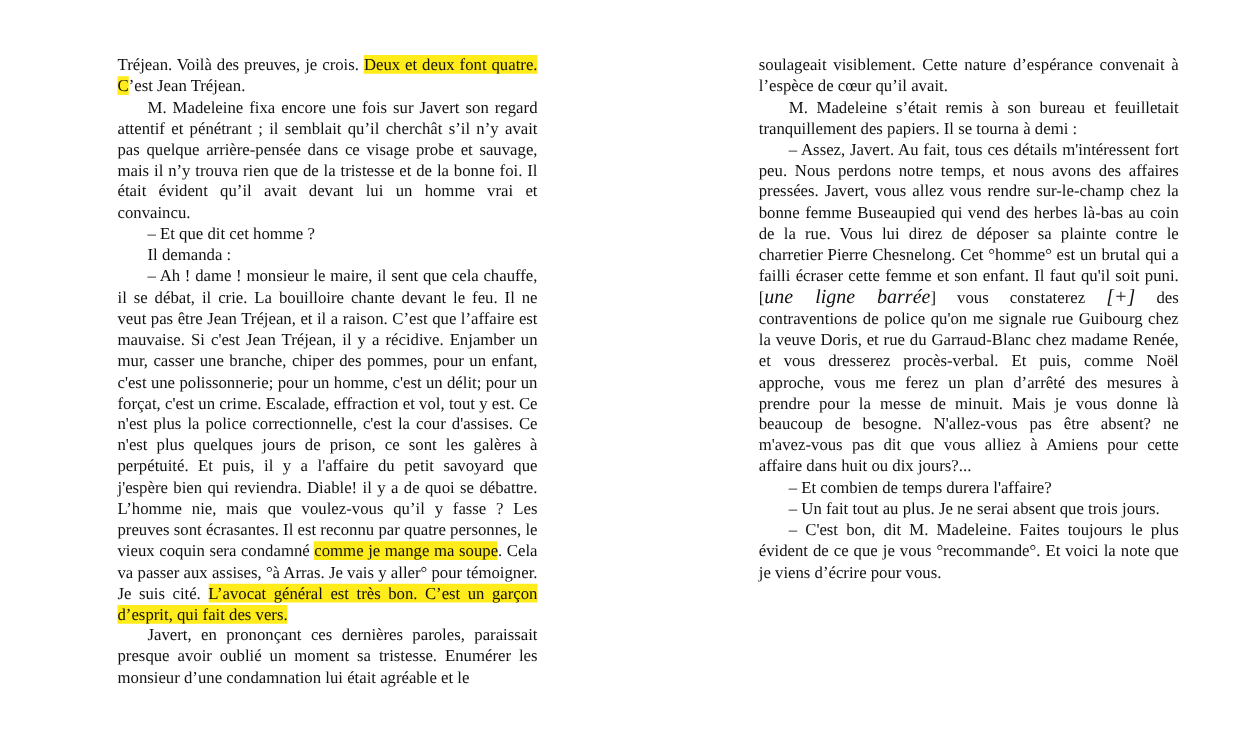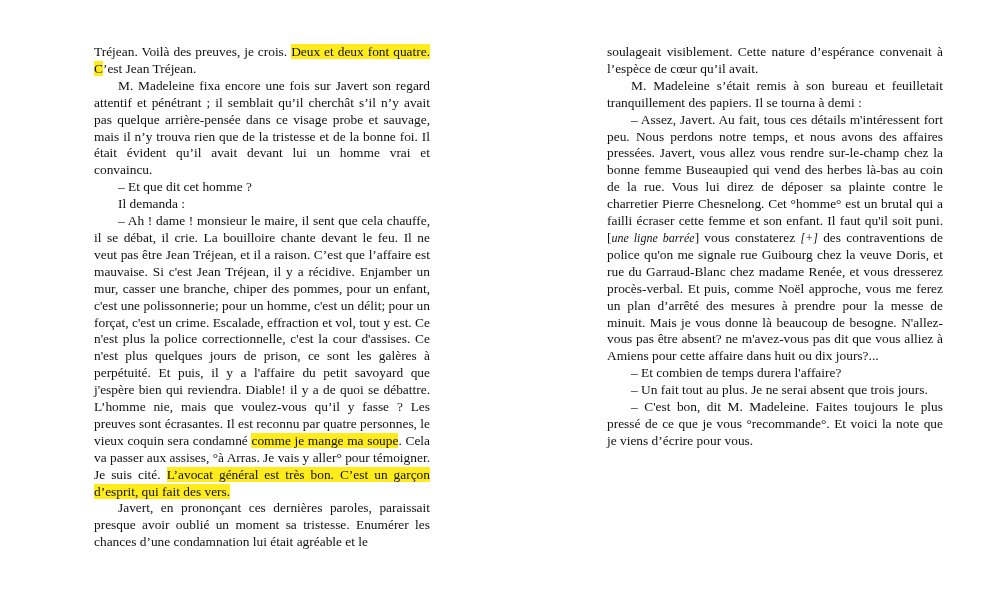--- a/index.html
+++ b/index.html
@@ -4,21 +4,21 @@
 <style>
   html, body { margin:0; padding:0; background:#ffffff; }
   body { width:1005px; height:596px; position:relative; overflow:hidden;
          font-family:"Liberation Serif", "DejaVu Serif", serif; color:#111; }
   .page { position:absolute; top:44px; width:336px; font-size:13.4px; line-height:16.9px; }
   .page.left { left:94px; }
   .page.right { left:587px;margin-left:20px; }
   .p { margin:0; text-align:justify; }
   .p.indent { text-indent:24px; }
   .hl { background:#ffec1a; }
-  .small-it { font-style:italic; font-size:12px; }
+  .small-it { font-style:italic; font-size:16px; }
 </style>
 </head>
 <body>
 
 <div class="page left">
   <p class="p">
     <span>Tréjean. Voilà des preuves, je crois. </span><span class="hl" style="background: rgb(255, 236, 26);">Deux et deux font quatre. C</span><span>’est Jean Tréjean.</span>
   </p>
   <p class="p indent">
     <span>M. Madeleine fixa encore une fois sur Javert son regard attentif et pénétrant ; il semblait qu’il cherchât s’il n’y avait pas quelque arrière-pensée dans ce visage probe et sauvage, mais il n’y trouva rien que de la tristesse et de la bonne foi. Il était évident qu’il avait devant lui un homme vrai et convaincu.</span>
@@ -26,36 +26,36 @@
   <p class="p indent">
     <span>– Et que dit cet homme ?</span>
   </p>
   <p class="p indent">
     <span>Il demanda :</span>
   </p>
   <p class="p indent">
     <span>– Ah ! dame ! monsieur le maire, il sent que cela chauffe, il se débat, il crie. La bouilloire chante devant le feu. Il ne veut pas être Jean Tréjean, et il a raison. C’est que l’affaire est mauvaise. Si c'est Jean Tréjean, il y a récidive. Enjamber un mur, casser une branche, chiper des pommes, pour un enfant, c'est une polissonnerie; pour un homme, c'est un délit; pour un forçat, c'est un crime. Escalade, effraction et vol, tout y est. Ce n'est plus la police correctionnelle, c'est la cour d'assises. Ce n'est plus quelques jours de prison, ce sont les galères à perpétuité. Et puis, il y a l'affaire du petit savoyard que j'espère bien qui reviendra. Diable! il y a de quoi se débattre. L’homme nie, mais que voulez-vous qu’il y fasse ? Les preuves sont écrasantes. Il est reconnu par quatre personnes, le vieux coquin sera condamné </span><span class="hl" style="background: rgb(255, 236, 26);">comme je mange ma soupe</span><span>. Cela va passer aux assises, °à Arras. Je vais y aller° pour témoigner. Je suis cité. </span><span class="hl" style="background: rgb(255, 236, 26);">L’avocat général est très bon. C’est un garçon d’esprit, qui fait des vers.</span>
   </p>
   <p class="p indent">
-    <span>Javert, en prononçant ces dernières paroles, paraissait presque avoir oublié un moment sa tristesse. Enumérer les chances d’une condamnation lui était agréable et le</span>
+    <span>Javert, en prononçant ces dernières paroles, paraissait presque avoir oublié un moment sa tristesse. Enumérer les monsieur d’une condamnation lui était agréable et le</span>
   </p>
 </div>
 
 <div class="page right">
   <p class="p">
     <span>soulageait visiblement. Cette nature d’espérance convenait à l’espèce de cœur qu’il avait.</span>
   </p>
   <p class="p indent">
     <span>M. Madeleine s’était remis à son bureau et feuilletait tranquillement des papiers. Il se tourna à demi :</span>
   </p>
   <p class="p indent">
     <span>– Assez, Javert. Au fait, tous ces détails m'intéressent fort peu. Nous perdons notre temps, et nous avons des affaires pressées. Javert, vous allez vous rendre sur-le-champ chez la bonne femme Buseaupied qui vend des herbes là-bas au coin de la rue. Vous lui direz de déposer sa plainte contre le charretier Pierre Chesnelong. Cet °homme° est un brutal qui a failli écraser cette femme et son enfant. Il faut qu'il soit puni. [</span><span class="small-it">une ligne barrée</span><span>] vous constaterez </span><span class="small-it">[+]</span><span> des contraventions de police qu'on me signale rue Guibourg chez la veuve Doris, et rue du Garraud-Blanc chez madame Renée, et vous dresserez procès-verbal. Et puis, comme Noël approche, vous me ferez un plan d’arrêté des mesures à prendre pour la messe de minuit. Mais je vous donne là beaucoup de besogne. N'allez-vous pas être absent? ne m'avez-vous pas dit que vous alliez à Amiens pour cette affaire dans huit ou dix jours?...</span>
   </p>
   <p class="p indent">
     <span>– Et combien de temps durera l'affaire?</span>
   </p>
   <p class="p indent">
     <span>– Un fait tout au plus. Je ne serai absent que trois jours.</span>
   </p>
   <p class="p indent">
-    <span>– C'est bon, dit M. Madeleine. Faites toujours le plus pressé de ce que je vous °recommande°. Et voici la note que je viens d’écrire pour vous.</span>
+    <span>– C'est bon, dit M. Madeleine. Faites toujours le plus évident de ce que je vous °recommande°. Et voici la note que je viens d’écrire pour vous.</span>
   </p>
 </div>
 
 </body></html>

